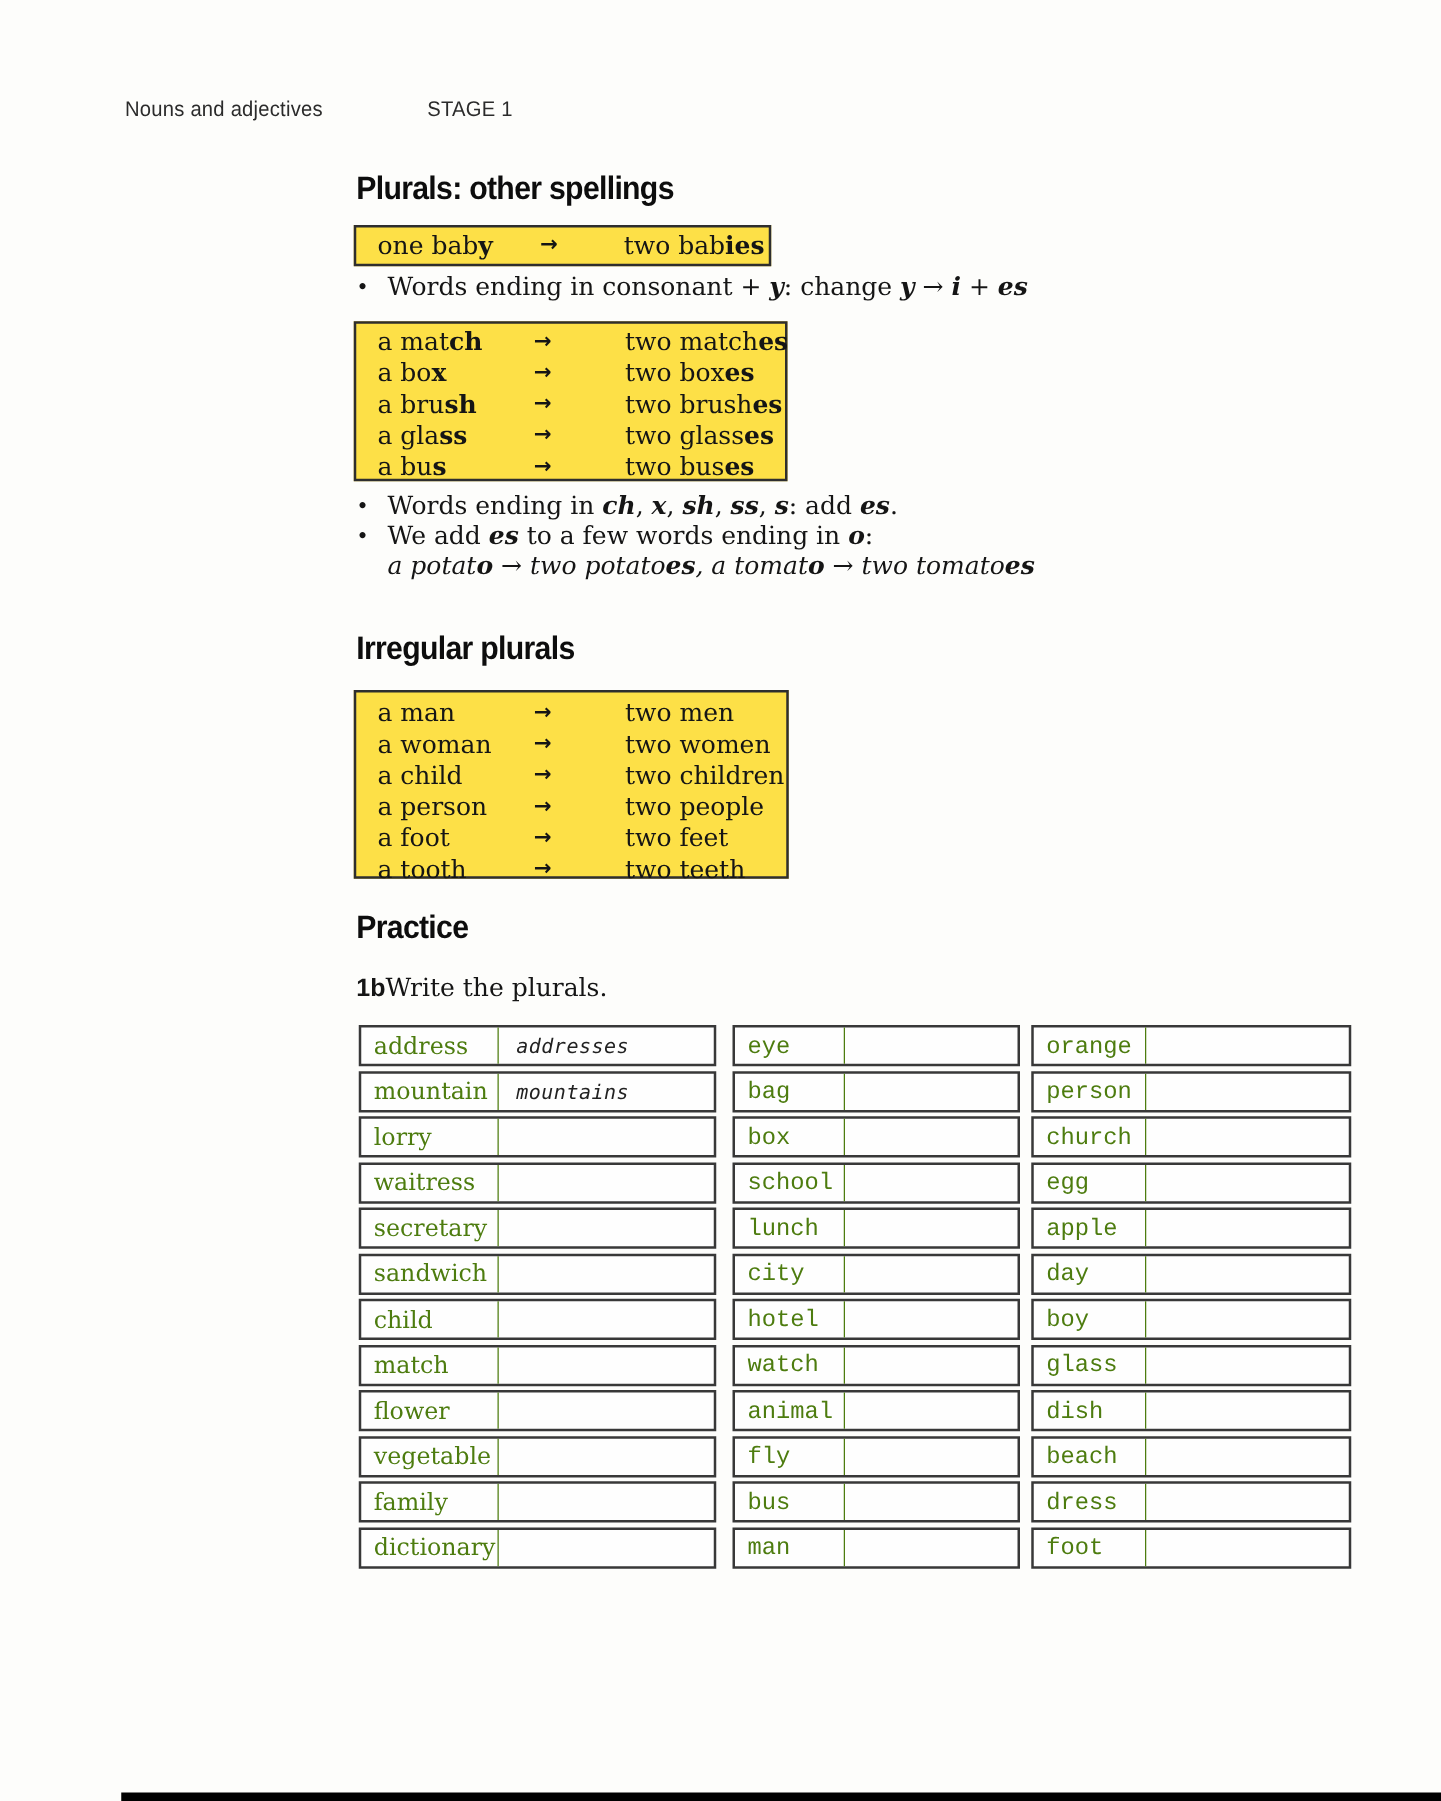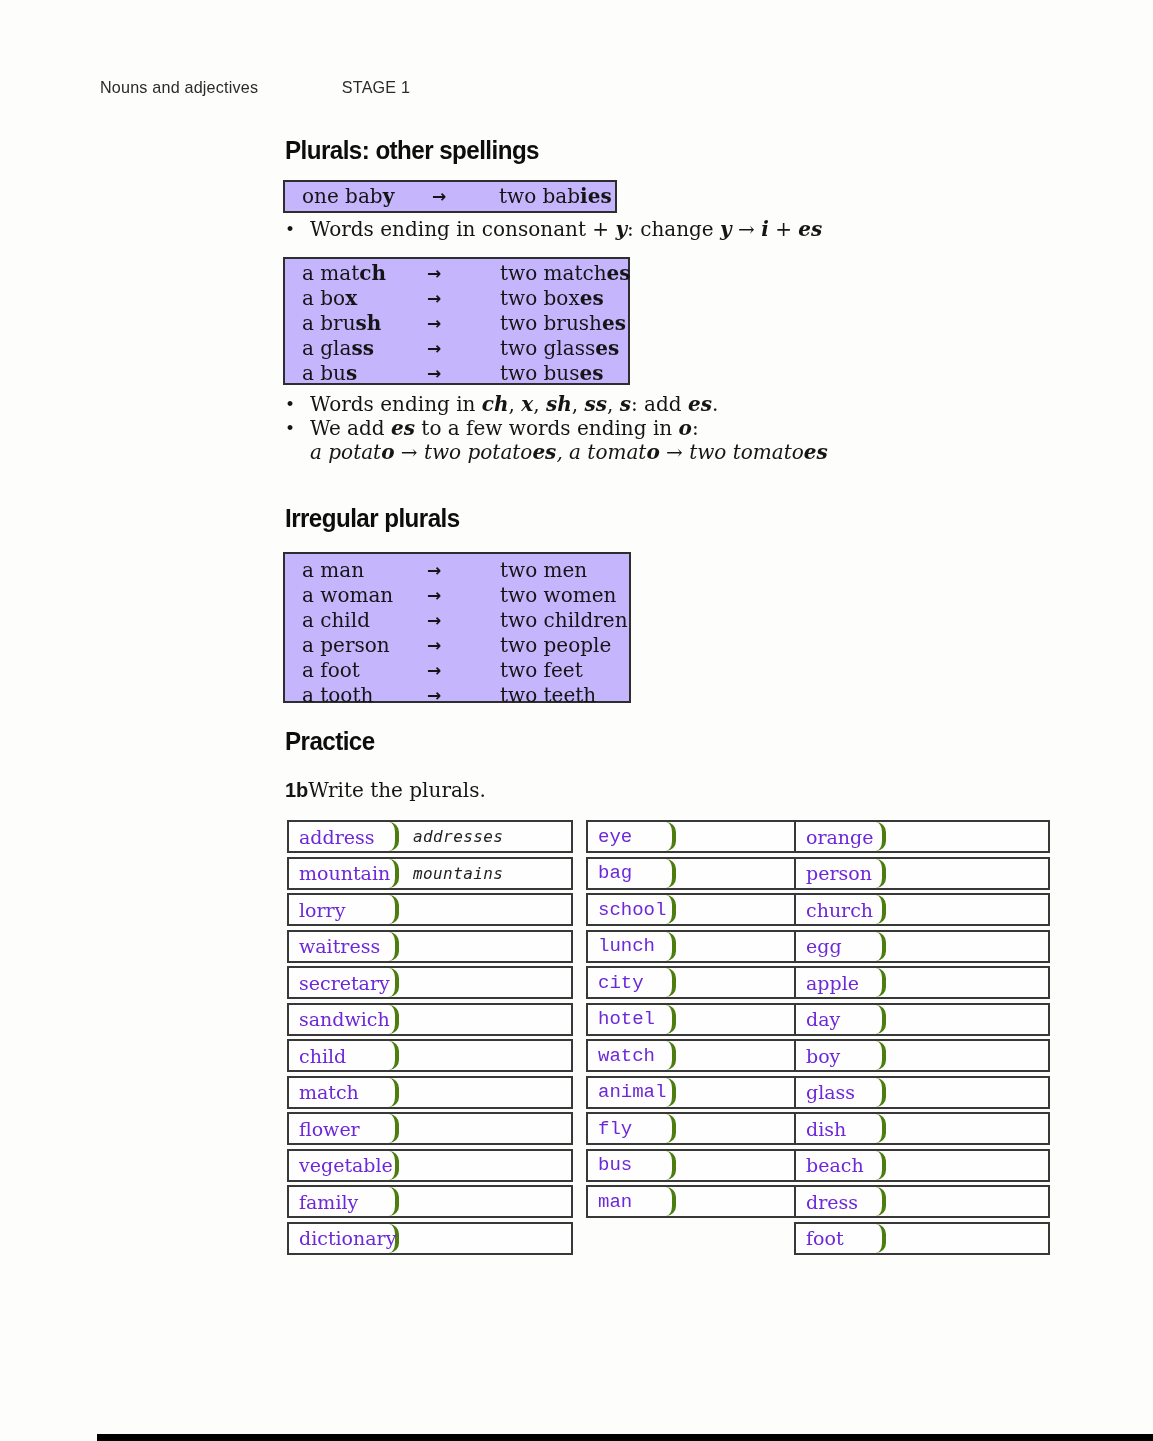--- a/index.html
+++ b/index.html
@@ -9,49 +9,49 @@
   
   .running-head{position:absolute;left:100px;top:78px;font-family:"Liberation Sans",sans-serif;
     font-size:17px;color:#2b2b2b;letter-spacing:0.2px;transform:scaleX(.95);transform-origin:left;}
   .running-head .stage{margin-left:88px;}
 
   
   .h-main{position:absolute;left:285px;font-family:"Liberation Sans",sans-serif;font-weight:bold;
     font-size:26px;color:#0d0d0d;letter-spacing:-0.6px;transform:scaleX(.93);transform-origin:left;white-space:nowrap;}
 
   
-  .ex-box{position:absolute;border:2px solid #2e2e2e;background:#c4b5fd;box-sizing:border-box;}
+  .ex-box{position:absolute;border:2px solid #2e2e2e;background:#fde047;box-sizing:border-box;}
   .box-row{display:grid;grid-template-columns:125px 73px auto;padding-left:17px;font-size:20px;line-height:25px;white-space:nowrap;}
   .ex-box.single .box-row{grid-template-columns:130px 67px auto;align-items:center;height:29px;}
   .ba{font-family:"DejaVu Sans",sans-serif;font-weight:bold;font-size:17px;}
   .b{font-weight:bold;}
   .i{font-style:italic;}
   .bi{font-weight:bold;font-style:italic;}
 
   
   .bullet-line{position:absolute;left:285px;font-size:20px;line-height:25px;white-space:nowrap;}
   .bullet-line .marker{display:inline-block;width:25px;font-size:17px;vertical-align:1px;}
   .plain-line{position:absolute;left:310px;font-size:20px;line-height:25px;white-space:nowrap;}
 
   
   .exercise-line{position:absolute;left:285px;font-size:20px;white-space:nowrap;}
   .exercise-line .ex-no{font-family:Liberation Sans, sans-serif;font-weight:bold;font-size:20px;}
 
   
   .w-table{position:absolute;top:820px;}
   .t-row{box-sizing:border-box;border:2px solid #383838;background:#fefefe;display:flex;height:33px;margin-bottom:3.5px;}
-  .t-word{box-sizing:border-box;border-right:4px solid #4d7c0f;display:flex;align-items:center;
-    padding-left:10px;font-size:19px;color:#6d28d9;border-radius:10px;}
+  .t-word{box-sizing:border-box;border-right:1px solid #4d7c0f;display:flex;align-items:center;
+    padding-left:10px;font-size:19px;color:#4d7c0f;}
   .t-answer{flex:1;display:flex;align-items:center;padding-left:14px;
     font-family:"DejaVu Sans Mono",monospace;font-style:italic;font-size:16px;letter-spacing:.4px;color:#222;}
   .w-table.t1{left:287px;width:286px;}
   .w-table.t1 .t-word{width:110px;}
   .w-table.t2{left:586px;width:230px;font-family:Liberation Mono, monospace;}
   .w-table.t2 .t-word{width:88px;}
-  .w-table.t3{left:794px;width:256px;}
+  .w-table.t3{left:825px;width:256px;font-family:Liberation Mono, monospace;}
   .w-table.t3 .t-word{width:90px;}
 
   .bottom-rule{position:absolute;left:97px;top:1434px;width:1056px;height:7px;background:#000;}
 </style>
 </head>
 <body>
 
 <div class="page">
 
   <div class="running-head">
@@ -202,20 +202,24 @@
   <div class="w-table t2">
       <div class="t-row">
         <div class="t-word">eye</div>
         <div class="t-answer"></div>
       </div>
       <div class="t-row">
         <div class="t-word">bag</div>
         <div class="t-answer"></div>
       </div>
       <div class="t-row">
+        <div class="t-word">box</div>
+        <div class="t-answer"></div>
+      </div>
+      <div class="t-row">
         <div class="t-word">school</div>
         <div class="t-answer"></div>
       </div>
       <div class="t-row">
         <div class="t-word">lunch</div>
         <div class="t-answer"></div>
       </div>
       <div class="t-row">
         <div class="t-word">city</div>
         <div class="t-answer"></div>

